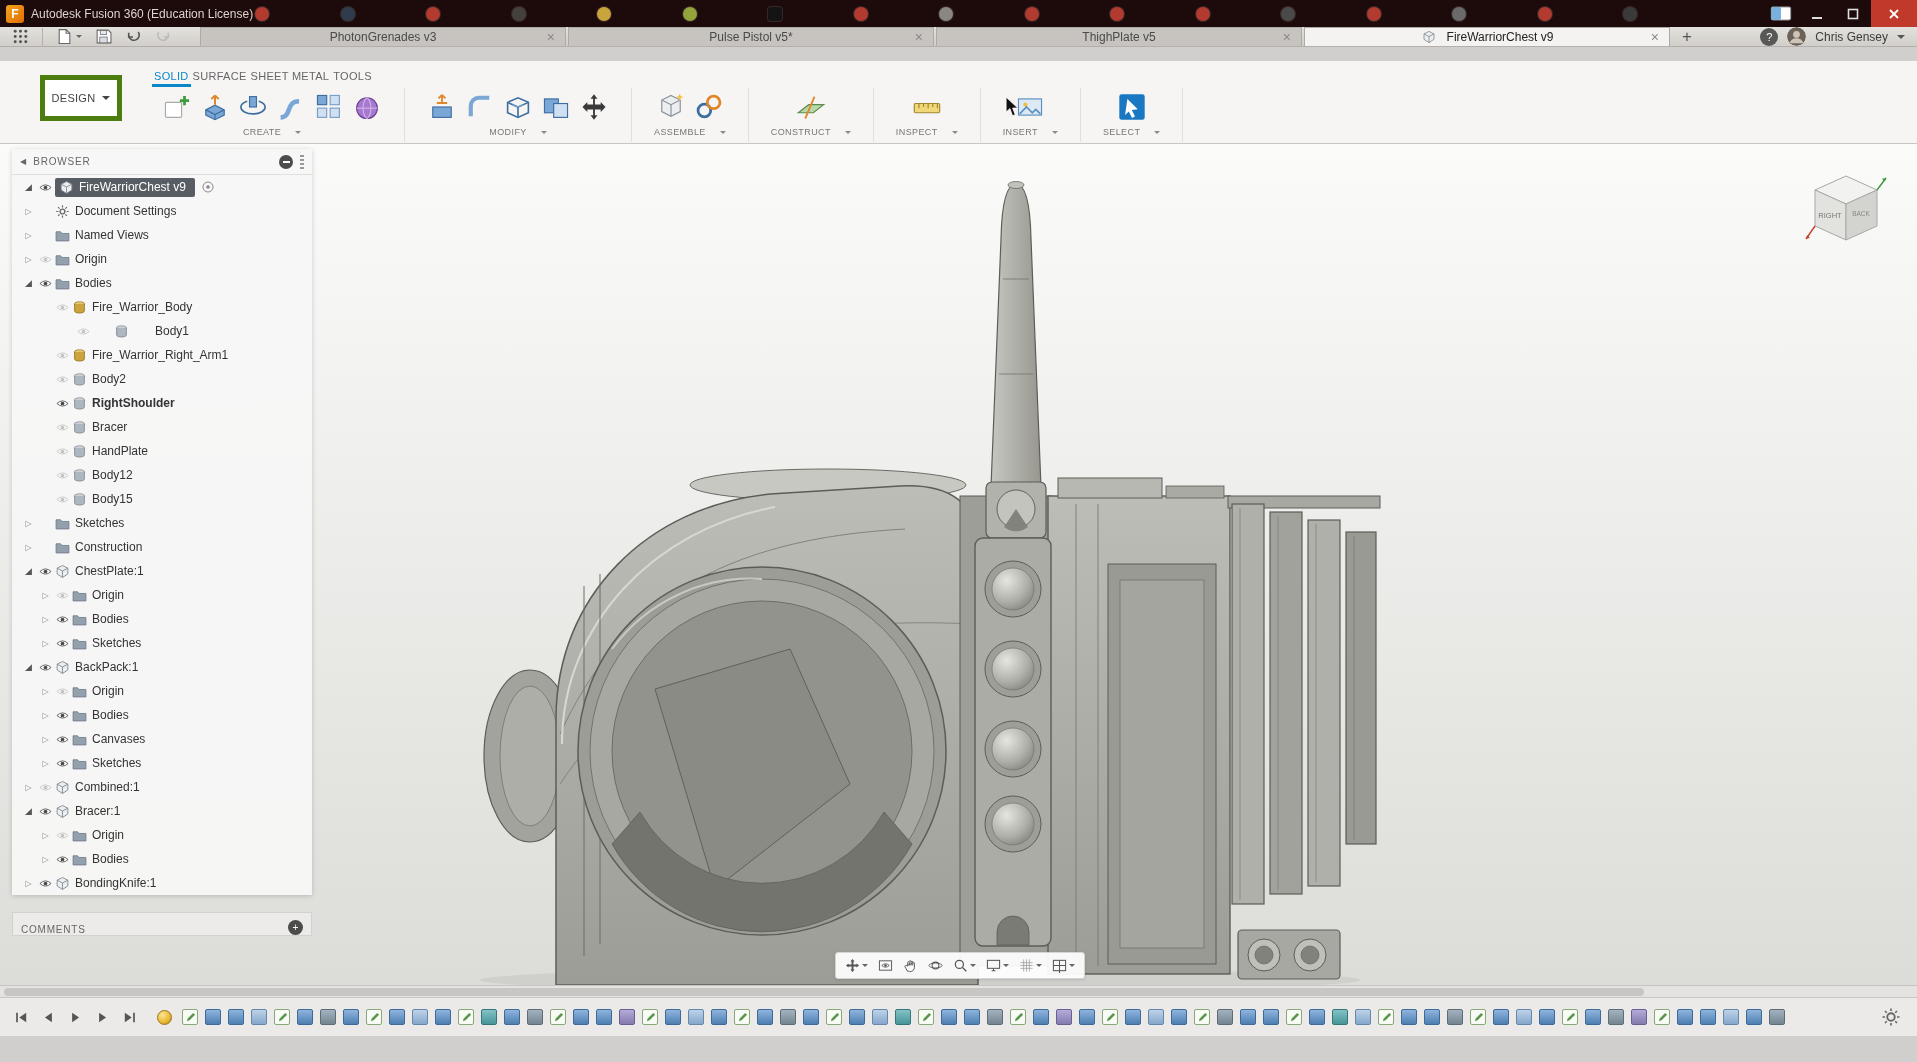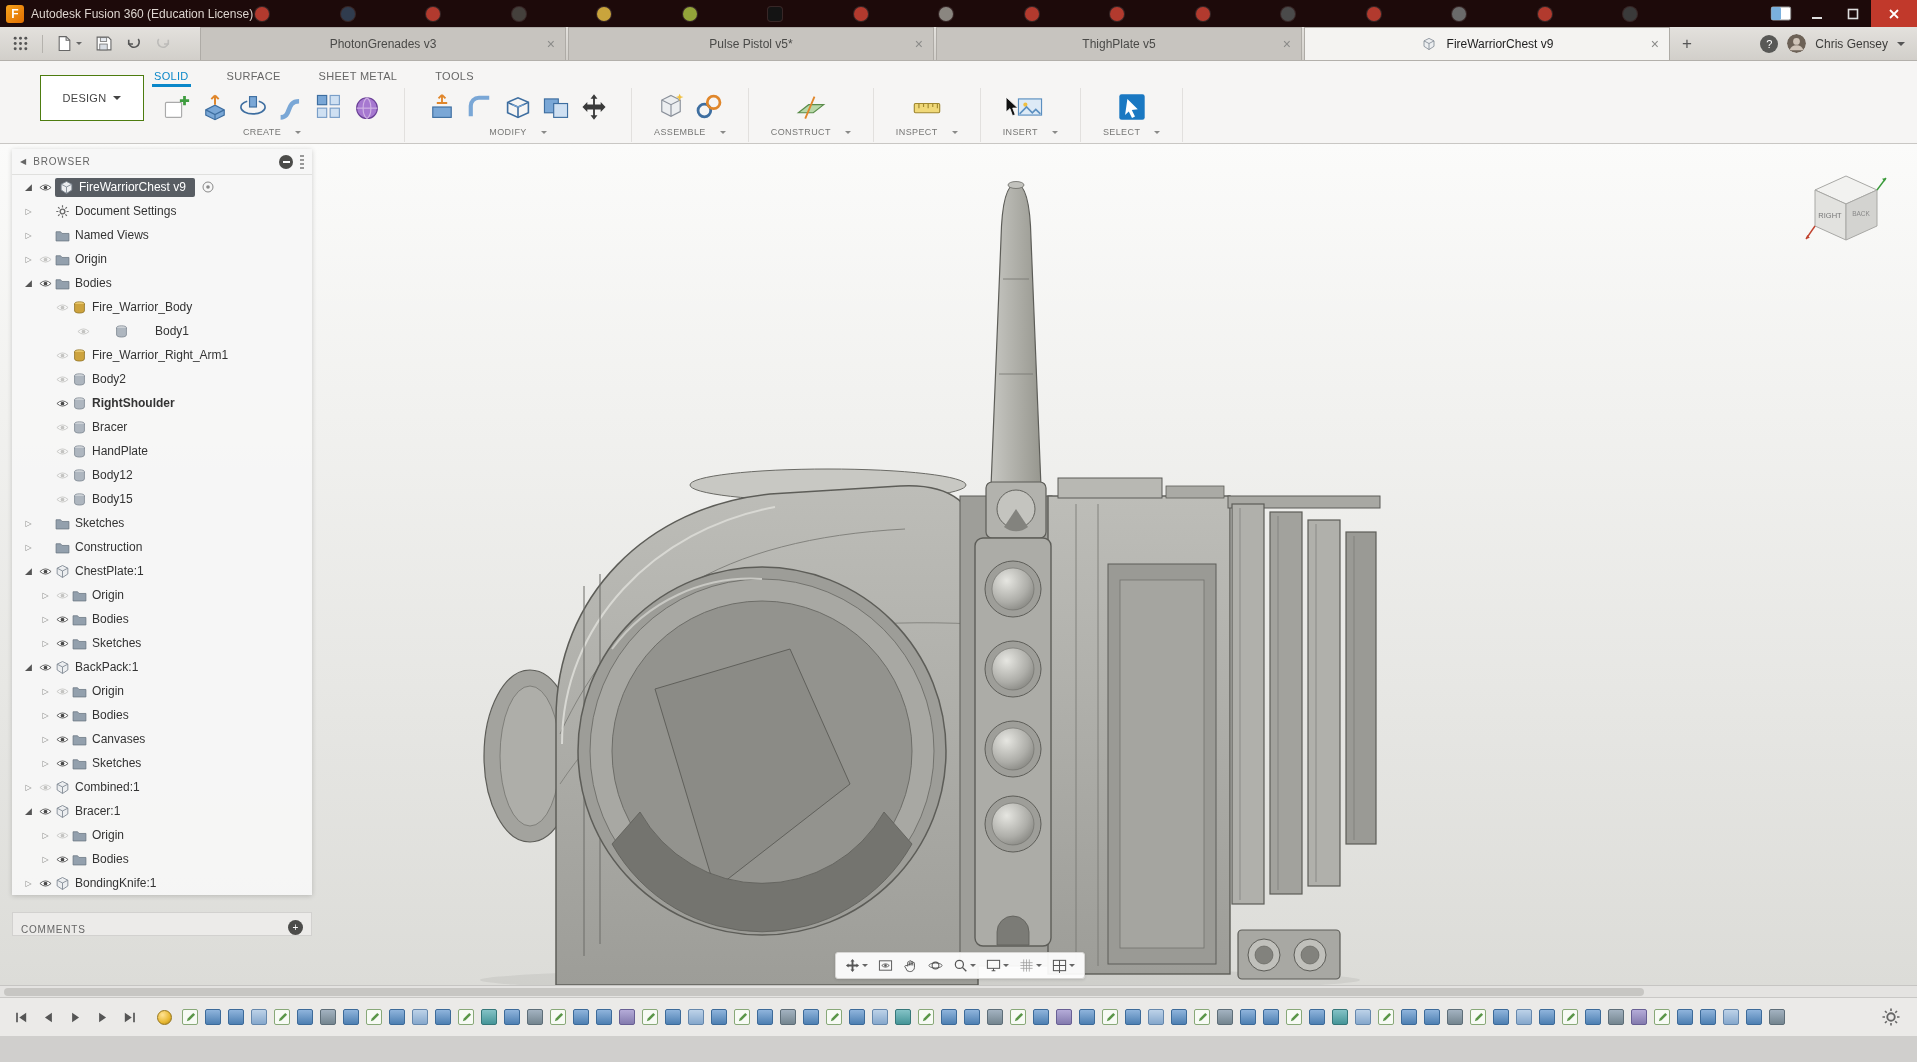--- a/index.html
+++ b/index.html
@@ -18,43 +18,43 @@
 .tb-icons{position:absolute;left:255px;right:280px;top:0;bottom:0;display:flex;align-items:center;justify-content:space-between}
 .tray-ic{width:14px;height:14px;border-radius:50%;flex:none;box-shadow:0 0 0 1px rgba(255,255,255,.12)}
 .tray-ic.sq{border-radius:3px}
 .tb-controls{position:absolute;right:0;top:0;bottom:0;display:flex;align-items:center}
 .tbc{width:36px;height:27px;display:flex;align-items:center;justify-content:center;cursor:default}
 .tbc svg{width:16px;height:16px}
 .tbc-layout svg{width:22px;height:15px}
 .tbc-close{background:#c1392b;width:46px}
 
 
-.docbar{position:absolute;top:27px;left:0;right:0;height:34px;background:linear-gradient(#e3e1dd,#d2cfca);border-bottom:1px solid #b3b0ab}
+.docbar{position:absolute;top:27px;left:0;right:0;height:20px;background:linear-gradient(#e3e1dd,#d2cfca);border-bottom:1px solid #b3b0ab}
 .doc-left{position:absolute;left:12px;top:0;bottom:0;display:flex;align-items:center;gap:13px}
 .dbtn{width:17px;height:17px}
 .dbtn.dim{opacity:.45}
 .vsep{width:1px;height:18px;background:#b5b2ad}
 .filewrap{display:flex;align-items:center;gap:3px;color:#666}
 #doc-tabs{position:absolute;left:200px;top:0;bottom:0;display:flex;align-items:stretch}
 .doc-tab{width:366px;margin-right:2px;background:#c7c4bf;border:1px solid #aeaba6;border-bottom:none;display:flex;align-items:center;justify-content:center;position:relative;font-size:12px;color:#4a4a48;gap:6px}
 .doc-tab.active{background:#f4f3f1;color:#222}
 .doc-tab .t-icn{width:14px;height:14px}
 .tab-label{max-width:290px;overflow:hidden;text-overflow:ellipsis;white-space:nowrap}
 .tab-close{position:absolute;right:10px;font-size:14px;line-height:1;color:#8a8a88}
 .new-tab{width:30px;display:flex;align-items:center;justify-content:center;font-size:17px;color:#555}
 .doc-right{position:absolute;right:12px;top:0;bottom:0;display:flex;align-items:center;gap:9px;color:#3c3c3a}
 .help-badge{width:18px;height:18px;border-radius:50%;background:#585856;color:#fff;font-size:11px;display:flex;align-items:center;justify-content:center}
 .avatar{width:19px;height:19px;border-radius:50%;overflow:hidden}
 .user-name{font-size:12px}
 .doc-right .caret{color:#555}
 
 
 .ribbon{position:absolute;top:61px;left:0;right:0;height:83px;background:#f6f5f4;border-bottom:1px solid #c9c7c4}
-.design-btn{position:absolute;left:40px;top:14px;width:104px;height:46px;border:1px solid #4d7c0f;background:#fff;display:flex;align-items:center;justify-content:center;gap:7px;font-size:11px;color:#444;letter-spacing:.3px}
-#ribbon-tabs{position:absolute;left:152px;top:0;height:26px;display:flex;gap:34px;align-items:flex-end}
+.design-btn{position:absolute;left:40px;top:14px;width:82px;height:46px;border:5px solid #4d7c0f;background:#fff;display:flex;align-items:center;justify-content:center;gap:7px;font-size:11px;color:#444;letter-spacing:.3px}
+#ribbon-tabs{position:absolute;left:152px;top:0;height:26px;display:flex;align-items:flex-end}
 .rtab{font-size:11px;color:#666;padding:0 2px 5px;letter-spacing:.3px}
 .rtab.active{color:#0a87c9;border-bottom:3px solid #0a87c9;padding-bottom:2px}
 #ribbon-groups{position:absolute;left:140px;top:27px;height:54px;display:flex}
 .rgroup{display:flex;flex-direction:column;align-items:center;padding:0 22px;border-right:1px solid #e2e0de}
 .rg-icons{display:flex;gap:8px;align-items:center;height:38px}
 .ricn{width:30px;height:30px}
 .rg-label{font-size:9px;color:#767674;letter-spacing:.4px;display:flex;align-items:center;gap:14px;margin-top:1px}
 .rg-label .caret{border-top-color:#8a8a88}
 
 

